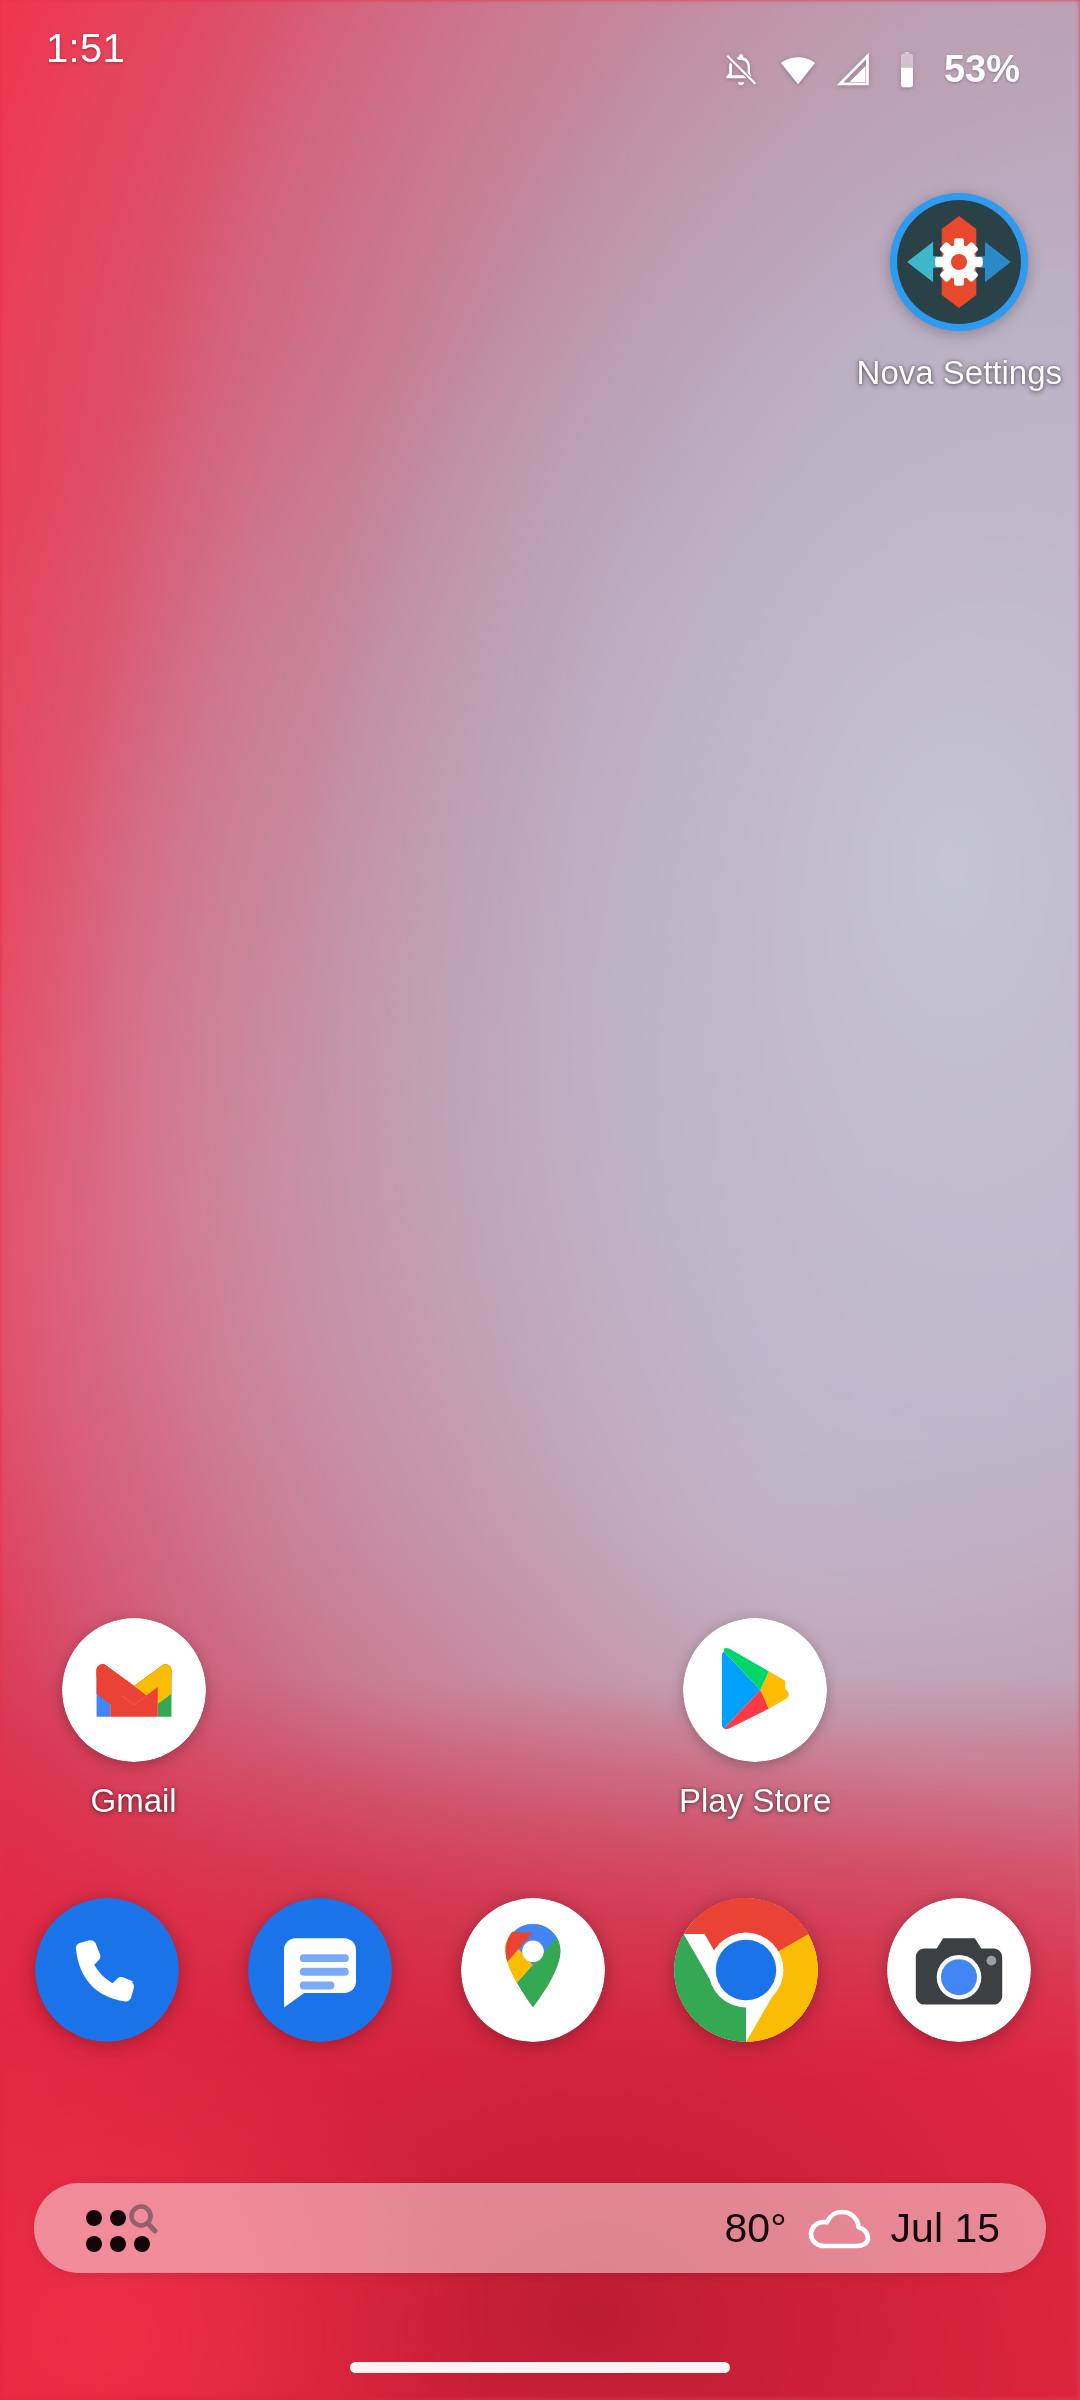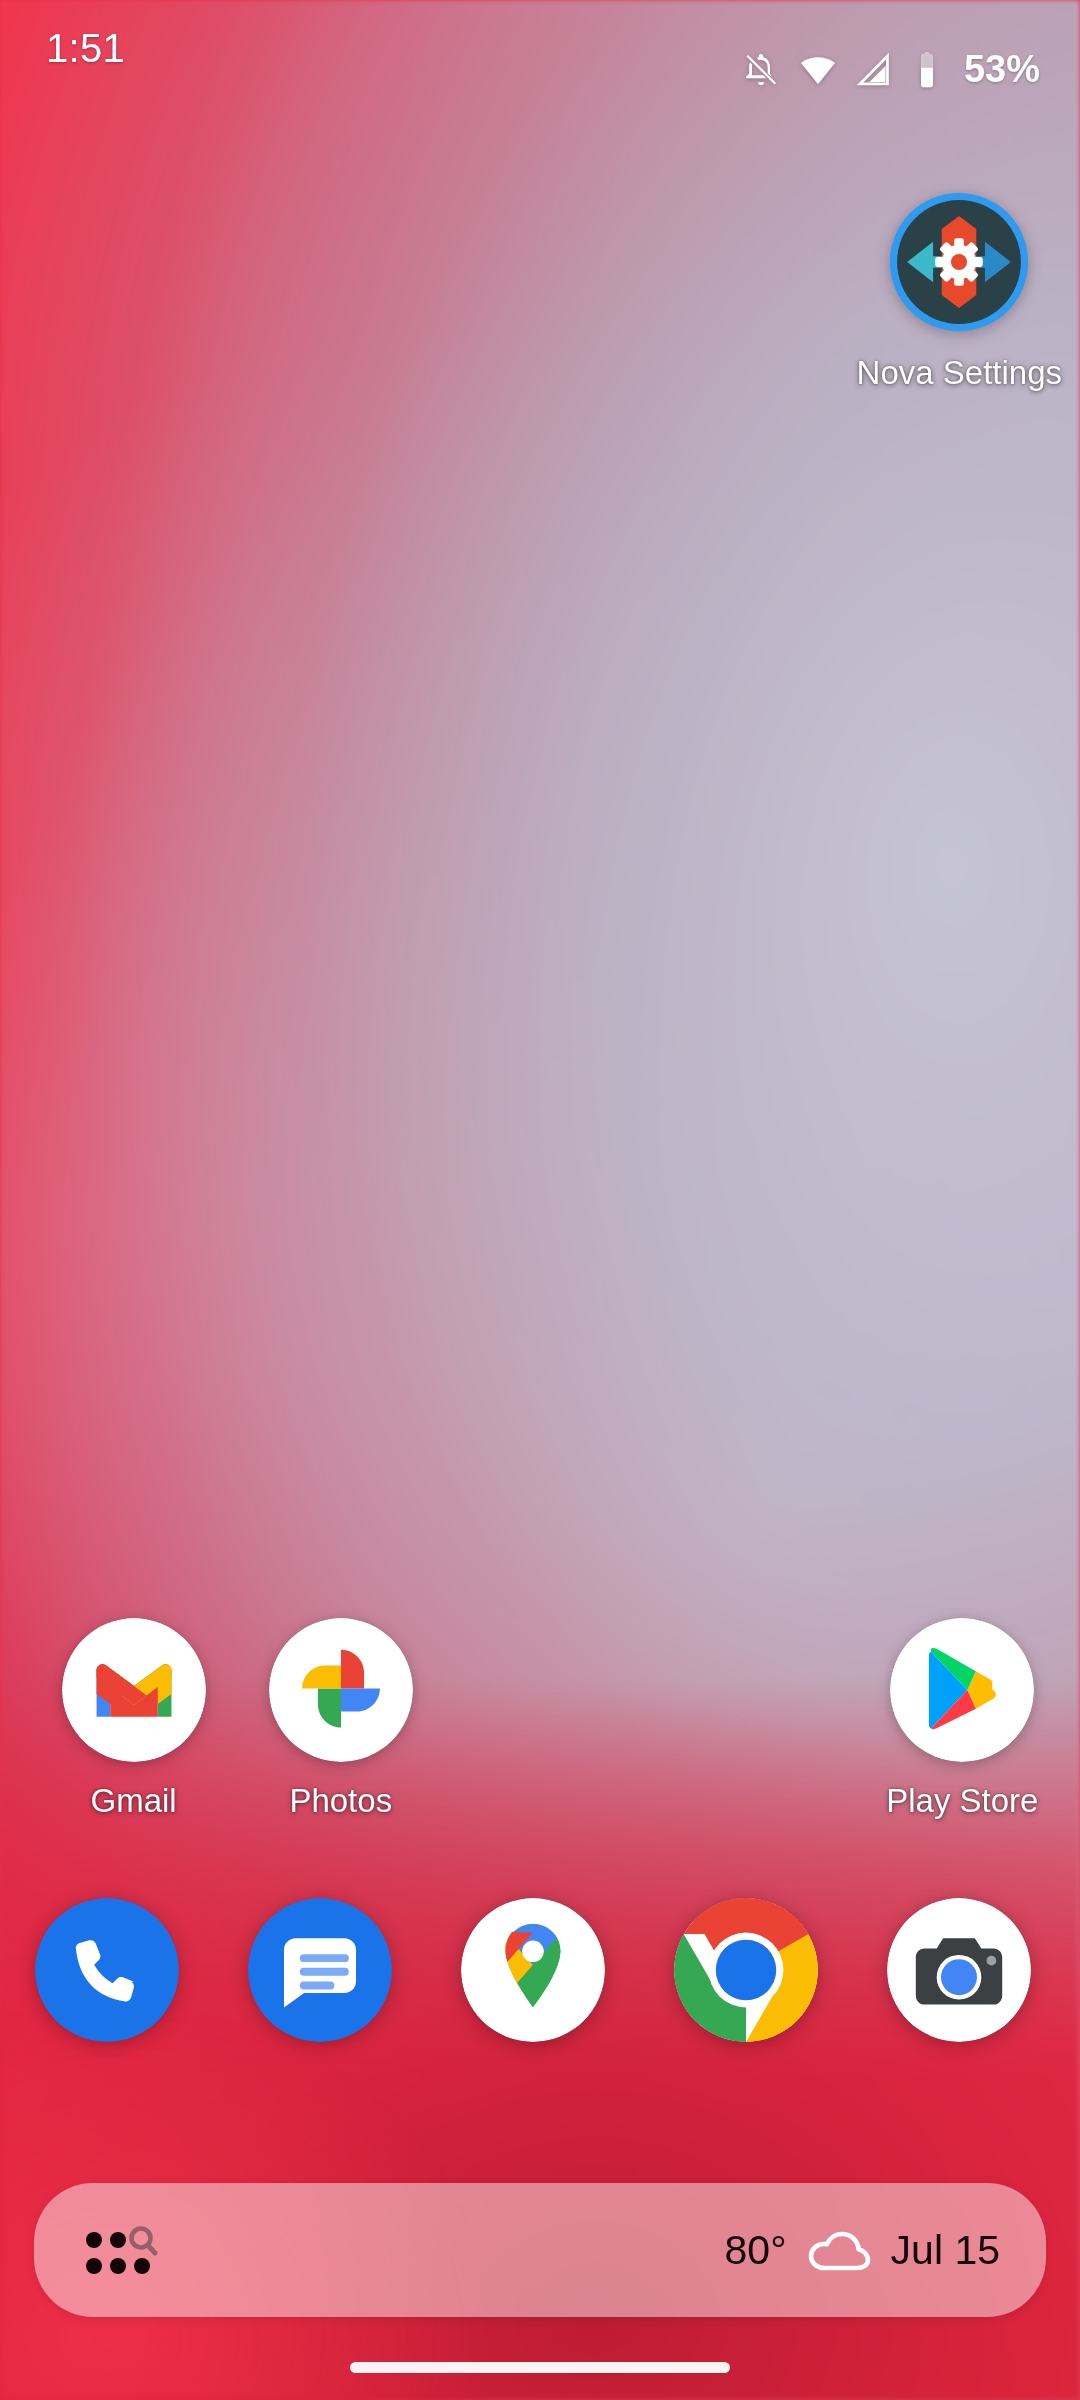--- a/index.html
+++ b/index.html
@@ -33,21 +33,21 @@
   #wallpaper-botleft{
     position:absolute; left:0; bottom:0; width:600px; height:520px;
     background:radial-gradient(80% 80% at 18% 88%, rgba(240,48,74,0.85) 0%, rgba(235,45,70,0.35) 50%, rgba(0,0,0,0) 80%);
     filter:blur(4px);
   }
 
   
   #statusbar{
     position:absolute; top:0; left:0; right:0; height:96px;
     display:flex; align-items:center; justify-content:space-between;
-    padding:0 40px 0 46px; z-index:5;
+    padding:0 60px 0 46px; z-index:5;
   }
   #clock{ color:#fff; font-size:40px; letter-spacing:.3px;
           text-shadow:0 1px 3px rgba(0,0,0,.30); }
   #status-icons{ display:flex; align-items:center; gap:17px;margin-top:43px; }
   #status-icons svg{ display:block; filter:drop-shadow(0 1px 2px rgba(0,0,0,.25)); }
   #battery-pct{ color:#fff; font-size:38px; font-weight:600; margin-left:3px;
                 text-shadow:0 1px 3px rgba(0,0,0,.28); }
 
   
   .row{ position:absolute; left:0; right:14px; display:flex; z-index:4; }
@@ -59,21 +59,21 @@
   .lbl{ margin-top:20px; color:#fff; font-size:33px; white-space:nowrap;
         text-shadow:0 1px 5px rgba(0,0,0,.55), 0 0 2px rgba(0,0,0,.35); }
 
   #row-nova{ top:190px; }
   #row-apps{ top:1618px;padding-left:30px; }
   #row-dock{ top:1898px; }
   #row-dock .ic{ filter:drop-shadow(0 3px 9px rgba(0,0,0,.28)); }
 
   
   #searchbar{
-    position:absolute; left:34px; right:34px; top:2183px; height:134px;
+    position:absolute; left:34px; right:34px; top:2183px; height:90px;
     border-radius:59px; background:rgba(255,255,255,0.46);
     display:flex; align-items:center; justify-content:space-between;
     padding:0 46px 0 50px; z-index:4;
     box-shadow:0 2px 10px rgba(0,0,0,.10);
   }
   #drawer-icon{ width:74px; height:56px; display:block; }
   #search-right{ display:flex; align-items:center; gap:20px; }
   #temp{ color:#14070a; font-size:41px; }
   #date{ color:#14070a; font-size:41px; }
   #cloud-icon{ width:64px; height:44px; display:block; }
@@ -174,32 +174,20 @@
         <path d="M24 36.2c0-3.4 3.9-5.3 6.6-3.3L50 47.3l19.4-14.4c2.7-2 6.6-.1 6.6 3.3v4.6L50 60.4 24 40.8z" fill="#ea4335"></path>
         <path d="M76 36.2v4.6L50 60.4 24 40.8v-4.6c0-3.4 3.9-5.3 6.6-3.3L50 47.3l19.4-14.4c2.7-2 6.6-.1 6.6 3.3z" fill="#ea4335" opacity="0"></path>
         <path d="M24 36.2c0-3.4 3.9-5.3 6.6-3.3L50 47.3 33.5 59.8 24 52.7z" fill="#ea4335"></path>
         <path d="M76 36.2c0-3.4-3.9-5.3-6.6-3.3L50 47.3l16.5 12.5L76 52.7z" fill="#fbbc04"></path>
         <path d="M33.5 48 50 60.3 66.5 48v20.5h-33z" fill="#ea4335"></path>
       </svg>
     </div>
     <div class="lbl">Gmail</div>
   </div>
 
-  <div class="cell">
-    <div class="ic">
-      <svg viewBox="0 0 100 100">
-        <circle cx="50" cy="50" r="50" fill="#fff"></circle>
-        <path d="M50 49V22c8.8 0 16 7.2 16 16v11z" fill="#ea4335" transform="rotate(0 50 49)"></path>
-        <path d="M50 49h27c0 8.8-7.2 16-16 16H50z" fill="#4285f4"></path>
-        <path d="M50 49v27c-8.8 0-16-7.2-16-16V49z" fill="#34a853"></path>
-        <path d="M50 49H23c0-8.8 7.2-16 16-16h11z" fill="#fbbc04"></path>
-      </svg>
-    </div>
-    <div class="lbl">Photos</div>
-  </div>
 
   <div class="cell empty"></div>
   <div class="cell empty"></div>
 
   <div class="cell">
     <div class="ic">
       <svg viewBox="0 0 100 100">
         <circle cx="50" cy="50" r="50" fill="#fff"></circle>
         <path d="M28.5 23.2c-.9.5-1.5 1.5-1.5 2.9v47.8c0 1.4.6 2.4 1.5 2.9l25.2-26.8z" fill="#00a0ff"></path>
         <path d="M71 43.6 59.6 37 53.7 50l5.9 13 11.4-6.6c3.4-2 3.4-4.9 0-6.8z" fill="#ffbc00"></path>

